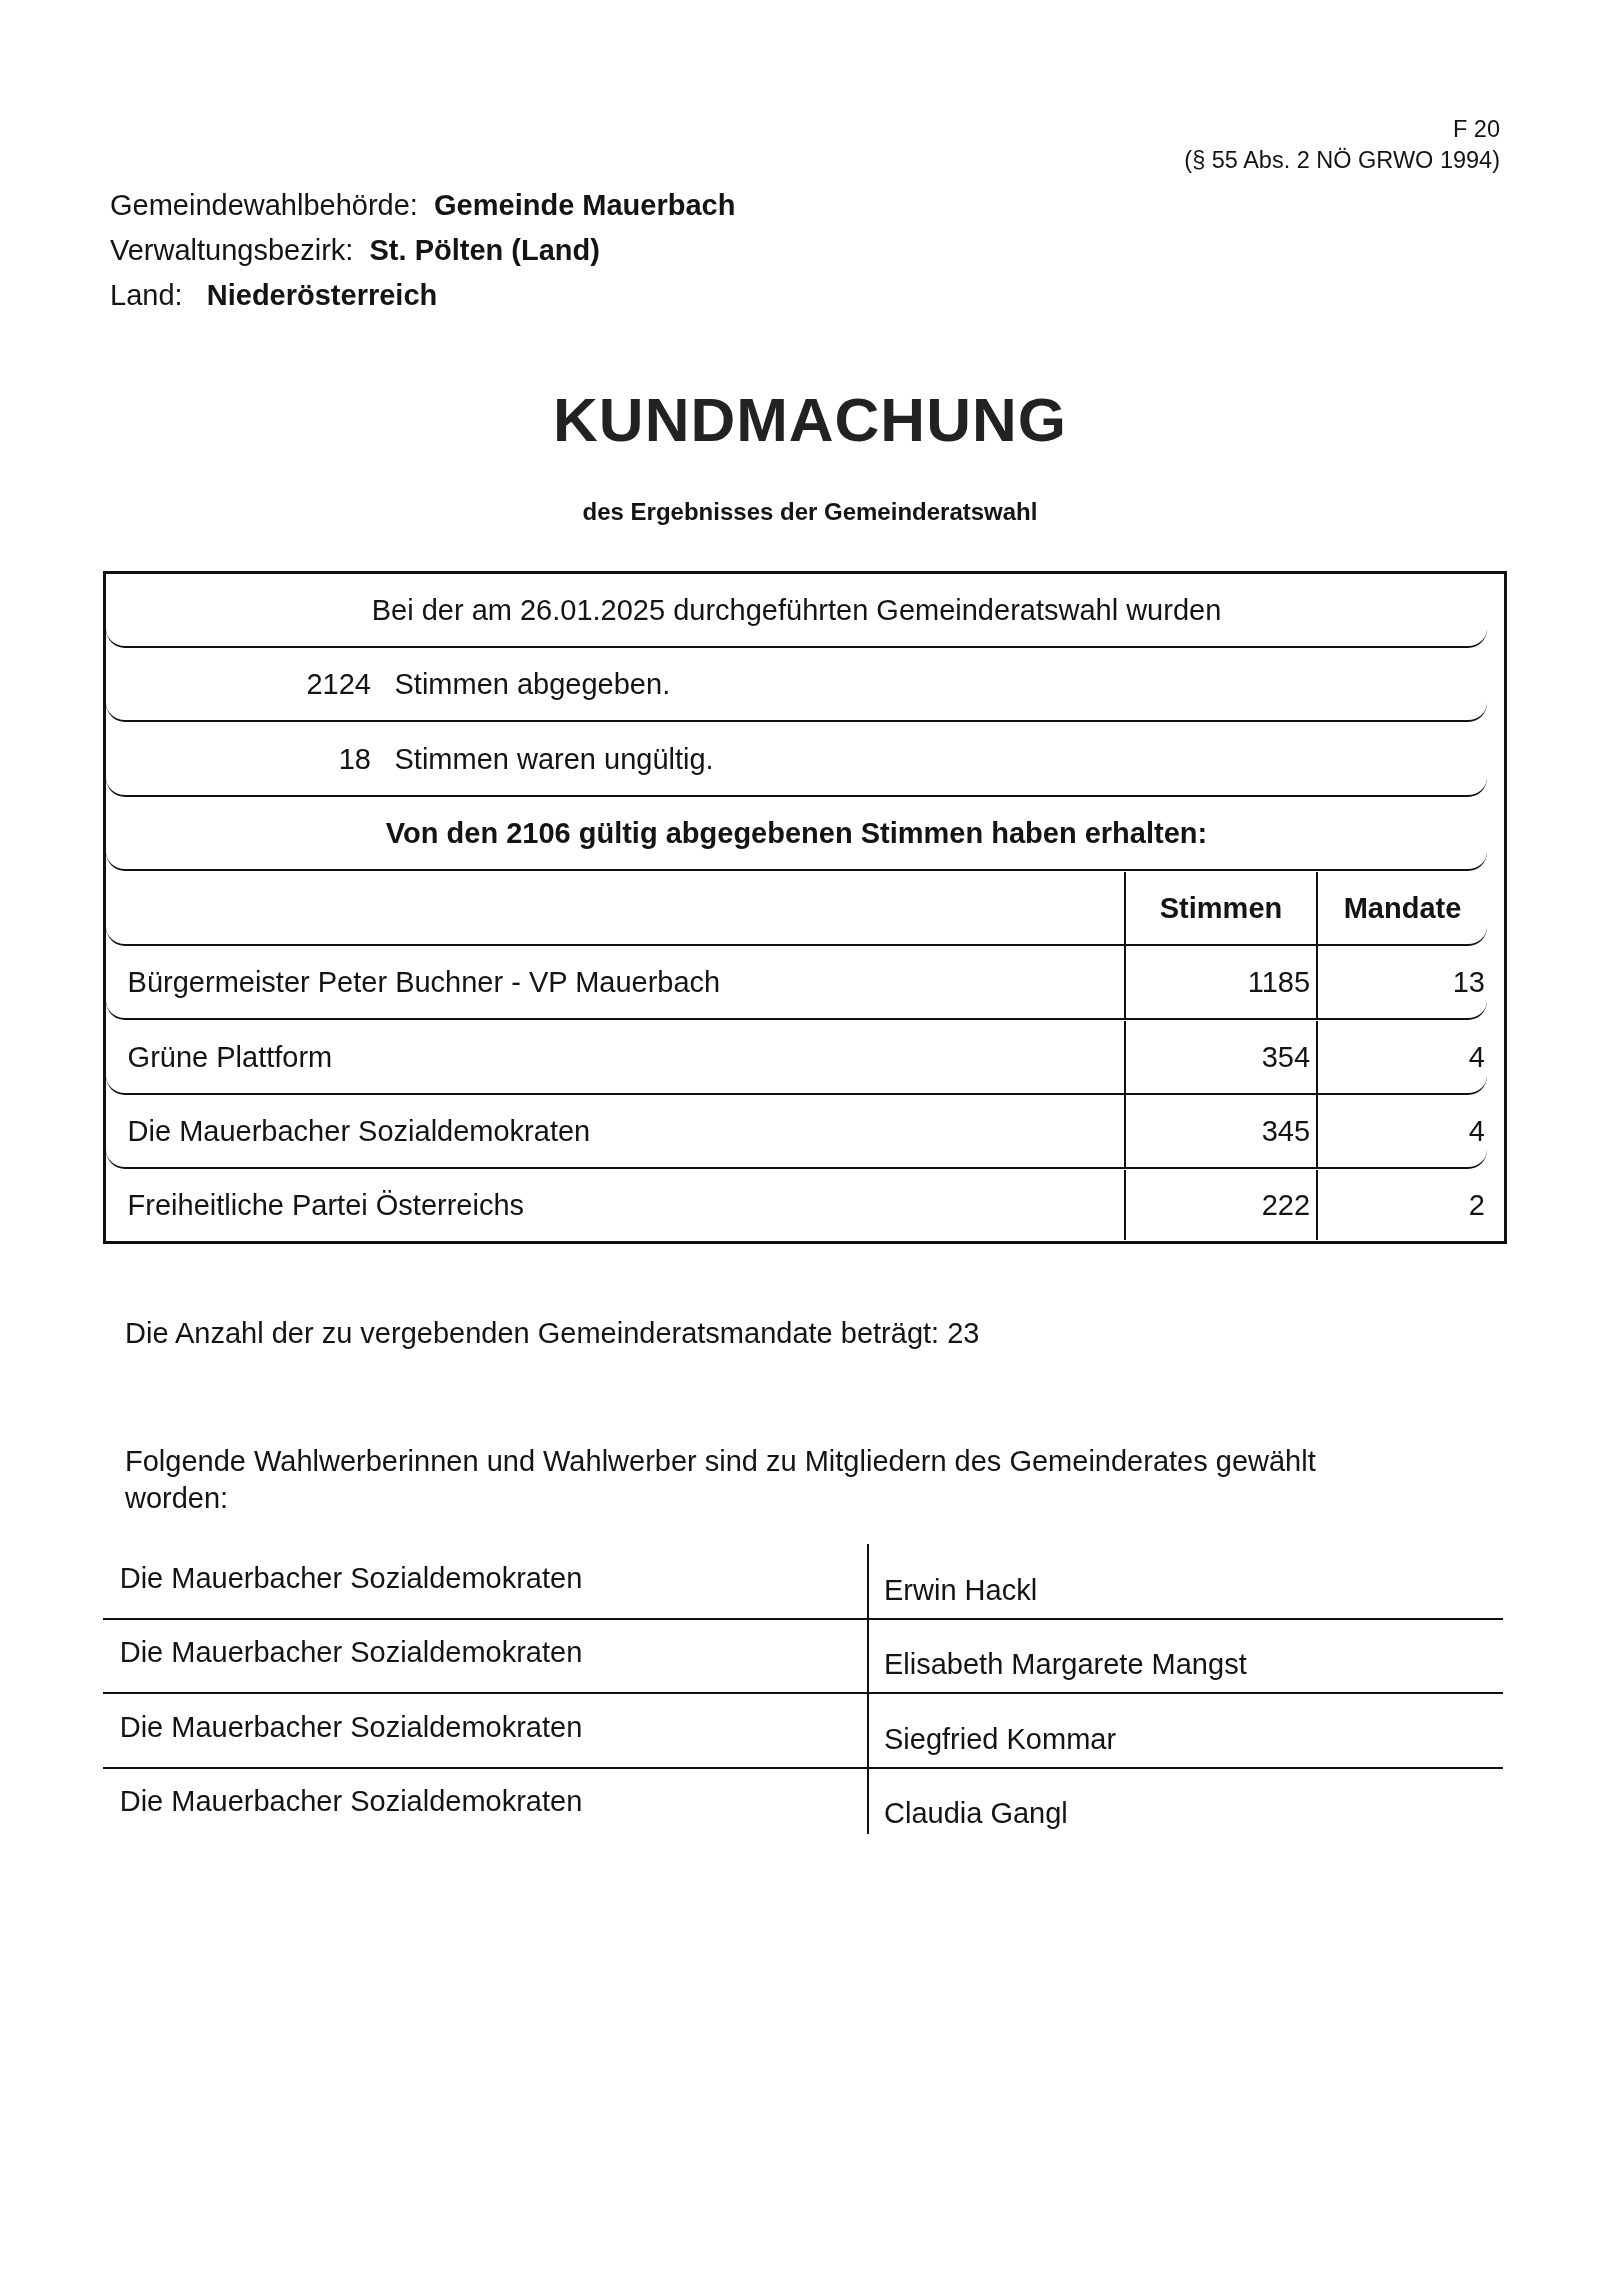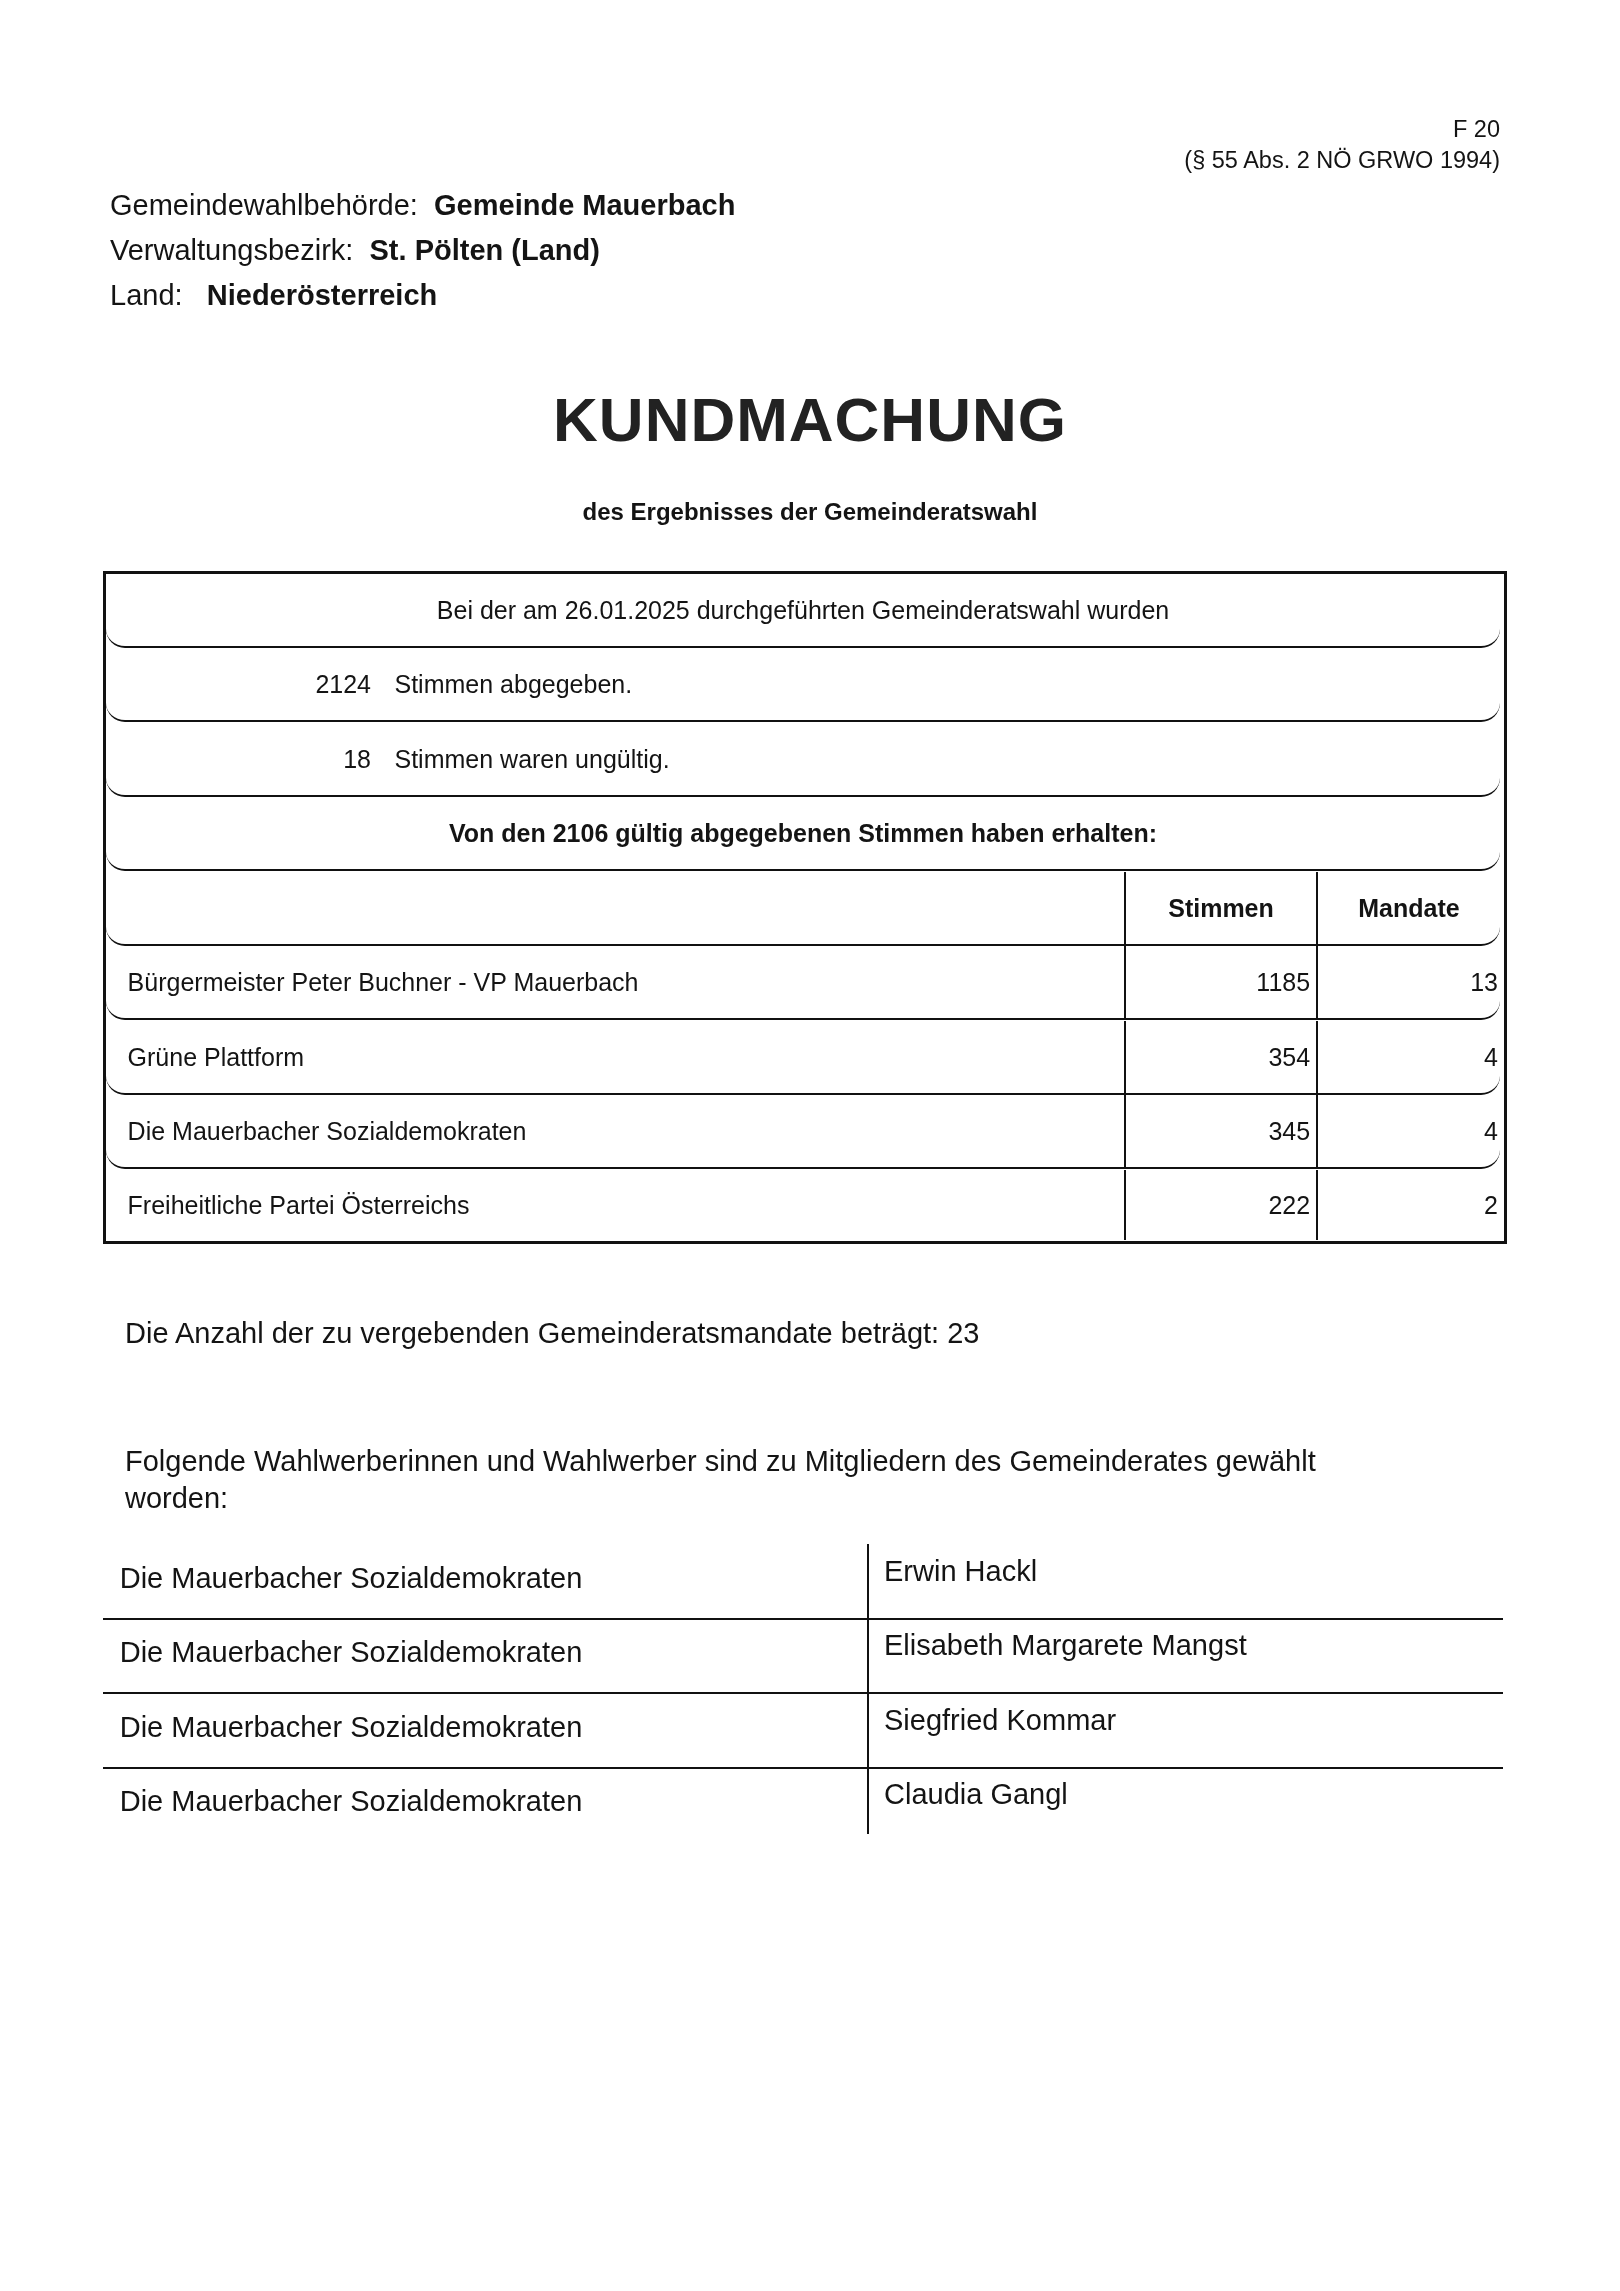--- a/index.html
+++ b/index.html
@@ -6,37 +6,37 @@
   body { width: 1620px; height: 2292px; position: relative; overflow: hidden;
          font-family: "Liberation Sans", sans-serif; color: #141414; }
   .abs { position: absolute; }
   .form-no { right: 120px; top: 114px; font-size: 23.5px; text-align: right; line-height: 31px; }
   .hdr { left: 110px; font-size: 29px; line-height: 35px; white-space: nowrap; }
   .hdr b { font-weight: bold; }
   .title { left: 0; width: 1620px; top: 384px; text-align: center; font-size: 62px; font-weight: bold; letter-spacing: 1px; color: #222; }
   .subtitle { left: 0; width: 1620px; top: 498px; text-align: center; font-size: 24px; font-weight: bold; }
 
   .results { left: 103px; top: 571px; width: 1404px; height: 673px; border: 3.9px solid #111; box-sizing: border-box; }
-  .rrow { position: absolute; left: 0; right: 4px; height: 74px; border-bottom: 2.9px solid #111; box-sizing: border-box; font-size: 25px; display: flex; align-items: center; border-radius: 19px; }
+  .rrow { position: absolute; left: 0; right: 17px; height: 74px; border-bottom: 2.9px solid #111; box-sizing: border-box; font-size: 29px; display: flex; align-items: center; border-radius: 19px; }
   .rrow.center { justify-content: center; }
   .rrow.bold { font-weight: bold; }
   .num-prefix { display: inline-block; width: 265px; text-align: right; margin-right: 23.5px; }
   .cell { position: absolute; top: 0; bottom: 0; display: flex; align-items: center; box-sizing: border-box; }
   .c1 { left: 0; width: 1018px; padding-left: 21.6px; }
   .c2 { left: 1018px; width: 192px; border-left: 2px solid #111; justify-content: flex-end; padding-right: 5.9px; }
   .c3 { left: 1210px; right: 0; border-left: 2px solid #111; justify-content: flex-end; padding-right: 2px; }
   .hdrrow .c1 { justify-content: center; padding-left: 0; }
   .hdrrow .c2, .hdrrow .c3 { justify-content: center; padding-right: 0; }
 
   .para { left: 125px; font-size: 29px; line-height: 37px; text-align: center; }
   .elected { left: 103px; top: 1544px; width: 1400px; height: 290px; }
   .erow { position: absolute; left: 0; right: 0; height: 74px; font-size: 29px; }
   .erow.line { border-bottom: 2.9px solid #111; }
   .ep { position: absolute; left: 16.7px; top: 17.6px; }
-  .en { position: absolute; left: 781px; top: 11px; }
+  .en { position: absolute; left: 781px; top: 30px; }
   .vdiv { position: absolute; left: 764px; top: 0; bottom: 0; width: 2px; background: #111; }
 </style>
 </head>
 <body>
 
 <div class="abs form-no">
   <div>F 20</div>
   <div>(§ 55 Abs. 2 NÖ GRWO 1994)</div>
 </div>
 

